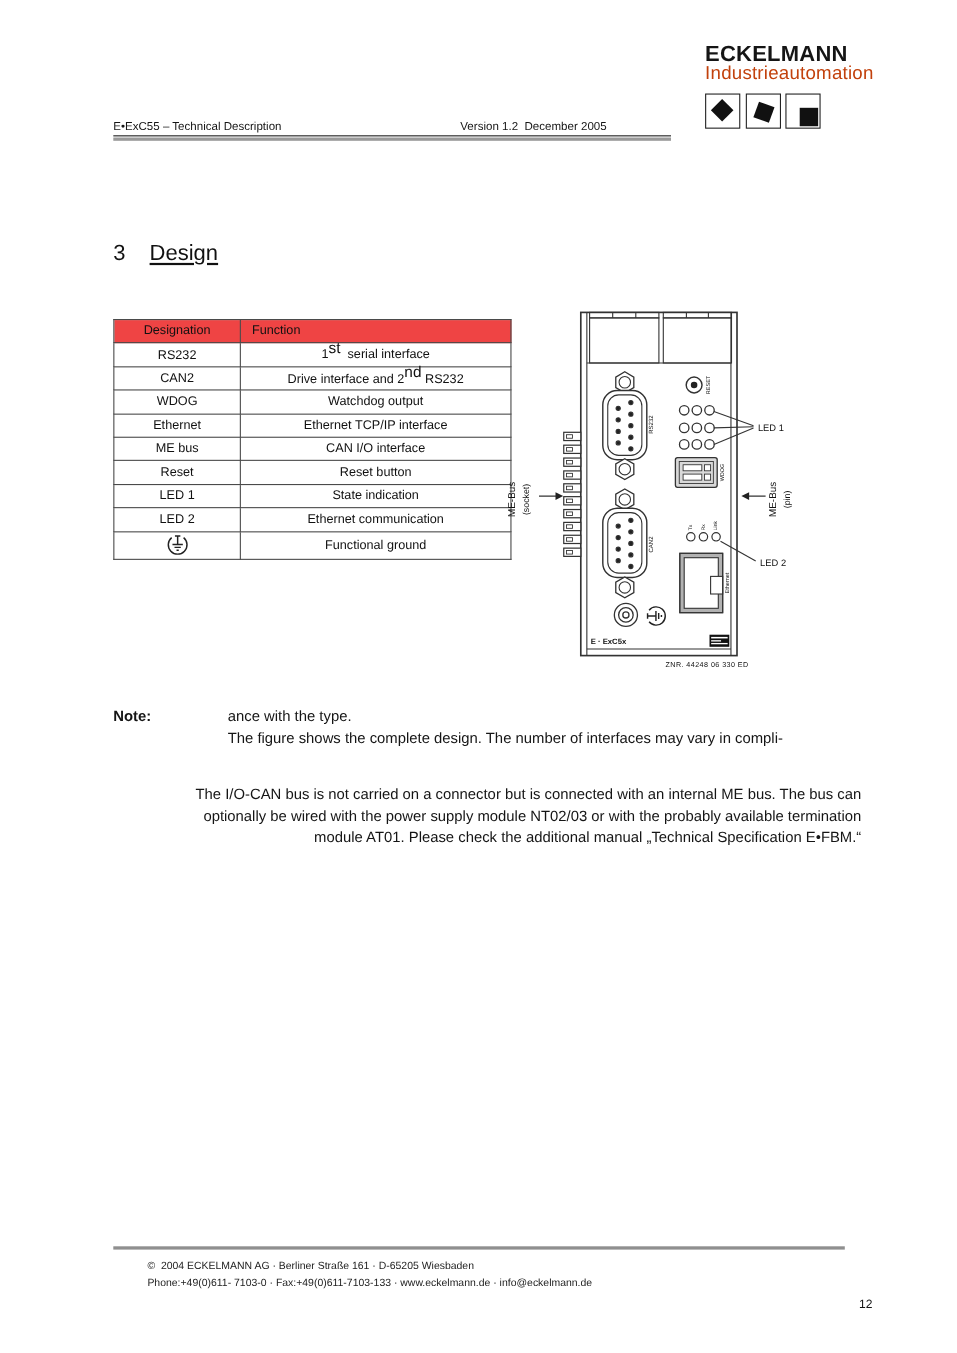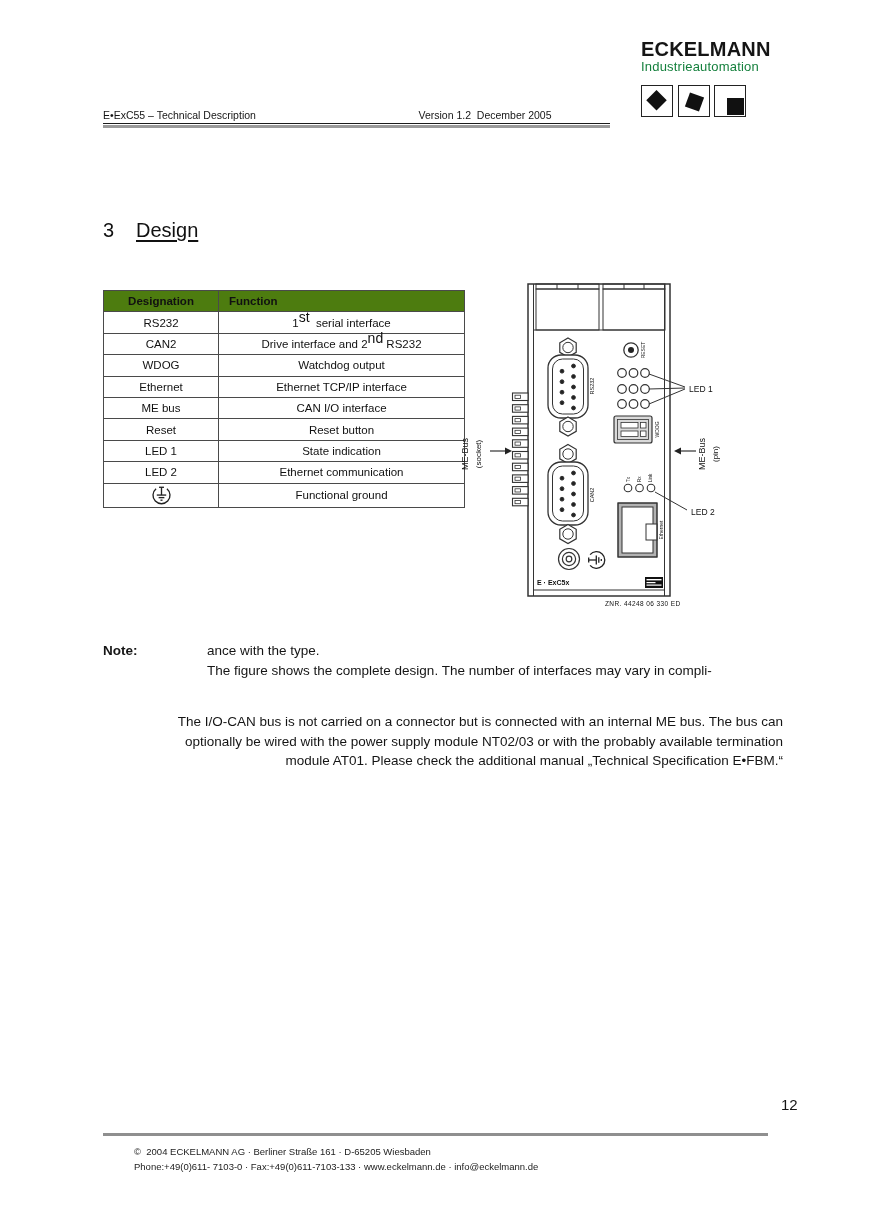--- a/index.html
+++ b/index.html
@@ -9,49 +9,49 @@
     font-family: "Liberation Sans", sans-serif; color: #151515; overflow: hidden;
   }
   
   .doc-header-title { position: absolute; left: 103px; top: 109px; font-size: 10.5px; }
   .doc-header-version { position: absolute; left: 360px; top: 109px; width: 250px; text-align: center; font-size: 10.5px; white-space: pre; }
   .header-rule-black { position: absolute; left: 103px; top: 123px; width: 507px; height: 1px; background: #1b1b1b; }
   .header-rule-gray  { position: absolute; left: 103px; top: 125px; width: 507px; height: 3px; background: #9a9a9a; }
   
   .logo { position: absolute; left: 641px; top: 39px; width: 130px; }
   .logo-name { font-size: 20px; font-weight: bold; letter-spacing: 0.2px; line-height: 20px; }
-  .logo-sub  { font-size: 13px; letter-spacing: 0.2px; line-height: 15px; color: #15803d; }
+  .logo-sub  { font-size: 17px; letter-spacing: 0.2px; line-height: 15px; color: #c2410c; }
   .logo-squares { margin-top: 11px; display: flex; gap: 4.5px; }
   .logo-square { width: 32px; height: 32px; border: 1.5px solid #222; }
   
   .section-heading { position: absolute; left: 103px; top: 219px; font-size: 20px; color: #111; }
   .section-number { display: inline-block; width: 33px; }
   .section-title { text-decoration: underline; text-underline-offset: 3px; }
   
   .design-table { position: absolute; left: 103px; top: 290px; border-collapse: collapse; font-size: 11.5px; color: #111; }
   .design-table th, .design-table td { border: 1px solid #4a4a4a; height: 21.4px; padding: 0 6px; }
-  .design-table thead th { background: #4d7c0f; font-weight: bold; margin-left: 25px; }
+  .design-table thead th { background: #ef4444; font-weight: normal; margin-left: 25px; }
   th.col-designation { width: 115px; text-align: center; }
   th.col-function { width: 246px; text-align: left; padding-left: 10px; }
   td.col-designation { text-align: center; }
   td.col-function { text-align: center; }
   .design-table sup { font-size: 14px; line-height: 0; }
   
   .figure-svg { position: absolute; left: 455px; top: 276px; }
   .figure-svg text { fill: #111; font-family: "Liberation Sans", sans-serif; }
   
   .note { position: absolute; left: 103px; top: 641px; width: 680px; font-size: 13.5px; line-height: 19.5px; }
   .note-label { position: absolute; left: 0; top: 0; font-weight: bold; }
   .note-lines { margin-left: 104px; }
   
   .body-text { position: absolute; left: 103px; top: 712px; width: 680px; font-size: 13.5px; line-height: 19.5px; text-align: right; }
   
   .footer-rule { position: absolute; left: 103px; top: 1133px; width: 665px; height: 3px; background: #8f8f8f; }
   .footer-text { position: absolute; left: 103px; top: 1145px; font-size: 9.5px; line-height: 14.5px; color: #222; margin-left: 31px; }
-  .page-number { position: absolute; left: 781px; top: 1096px; font-size: 15px; }
+  .page-number { position: absolute; left: 781px; top: 1180px; font-size: 11px; }
 </style>
 </head>
 <body>
 
 <div class="page">
 
   <div class="doc-header-title">E•ExC55 – Technical Description</div>
   <div class="doc-header-version">Version 1.2&nbsp; December 2005</div>
   <div class="header-rule-black"></div>
   <div class="header-rule-gray"></div>

